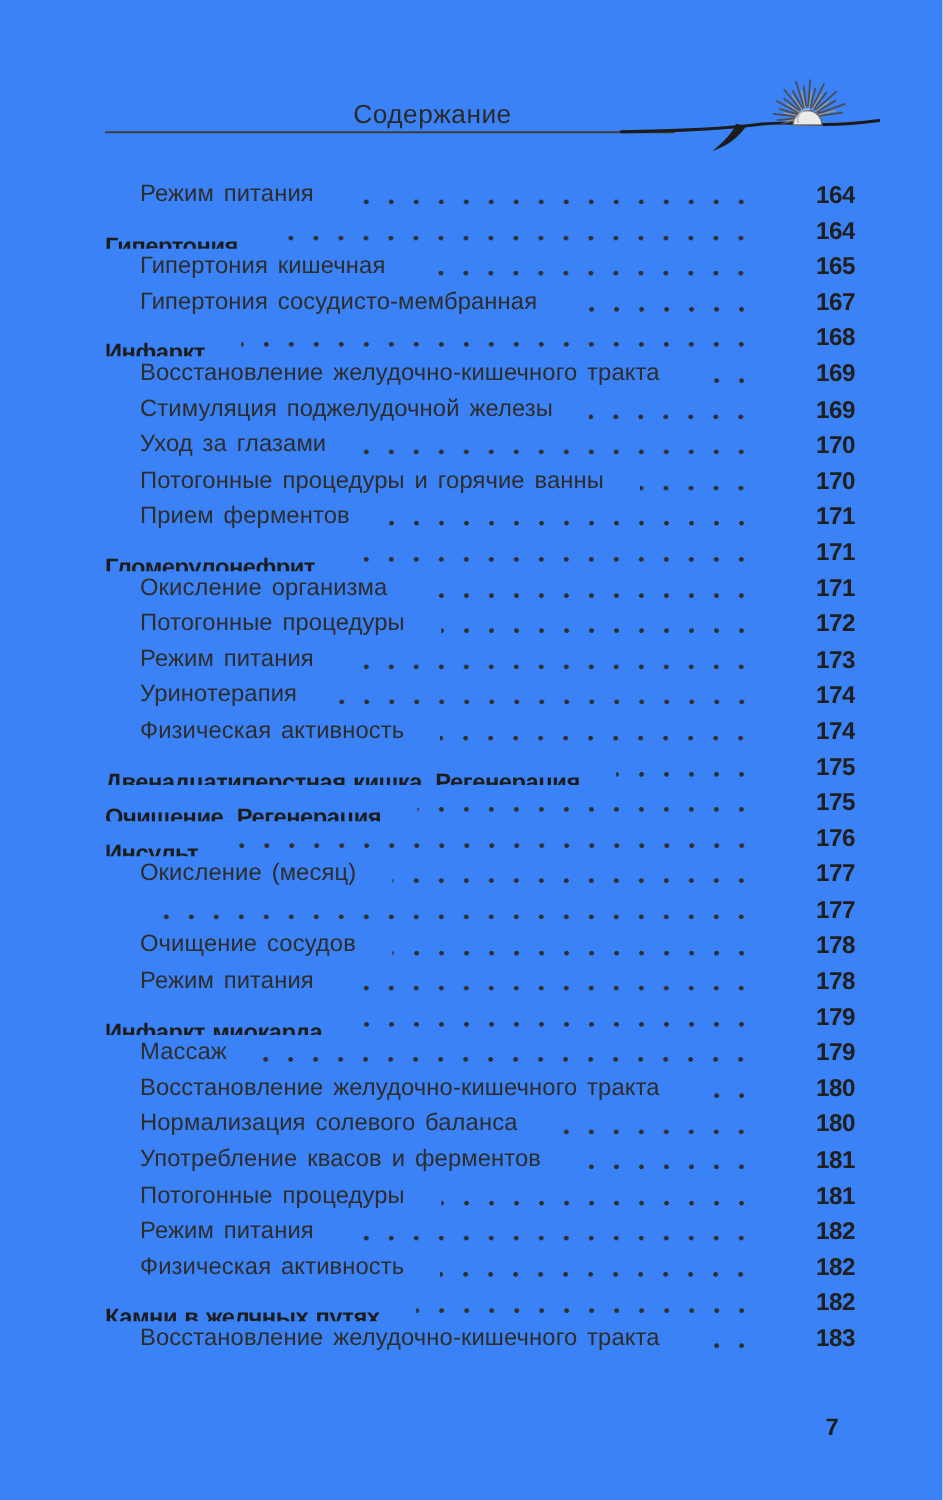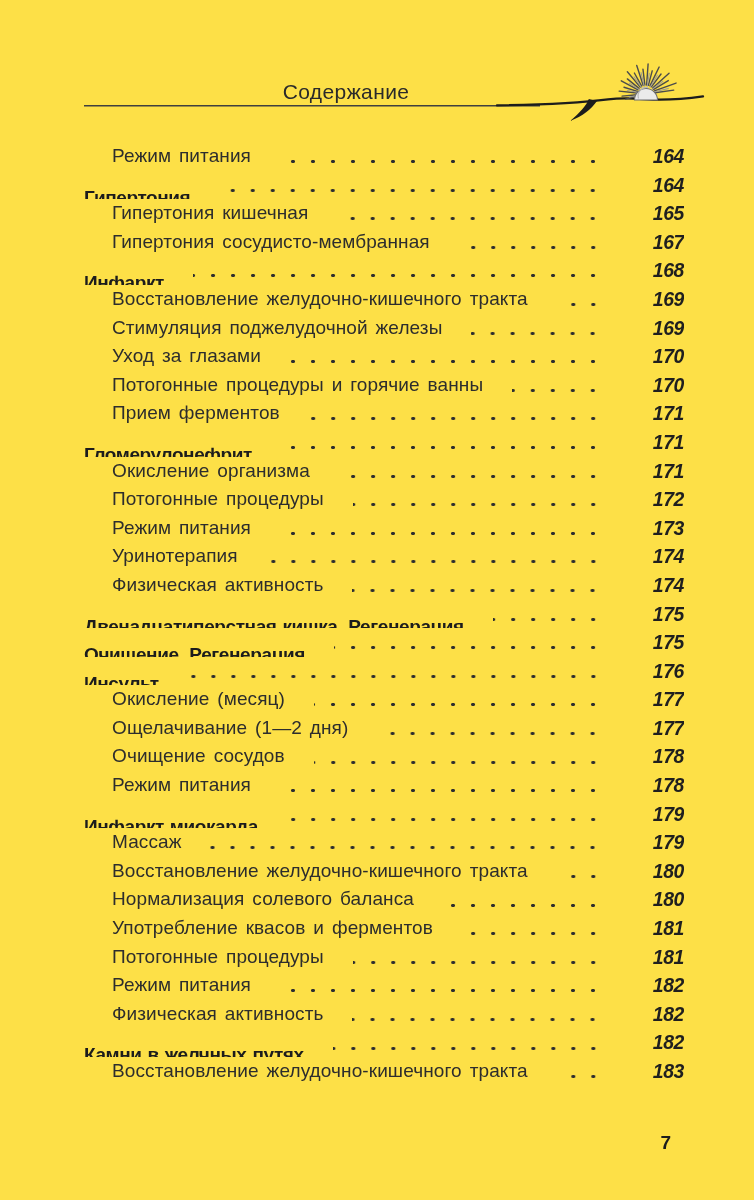--- a/index.html
+++ b/index.html
@@ -1,20 +1,20 @@
 <!DOCTYPE html>
 <html><head>
 <meta charset="utf-8">
 <style>
   html, body { margin: 0; padding: 0; background: #ffffff; }
   .page {
     position: relative;
     width: 754px;
     height: 1200px;
-    background: #fde047;
+    background: #3b82f6;
     overflow: hidden;
     font-family: "Liberation Sans", "DejaVu Sans", sans-serif;
   }
 
   
   .deco {
     position: absolute;
     top: 0; left: 0;
     width: 754px; height: 140px;
     display: block;
@@ -73,21 +73,20 @@
   }
   .pagenum {
     flex: none;
     width: 46px;
     text-align: right;
     font-size: 19.4px;
     line-height: 28.6px;
     font-weight: 700;
     letter-spacing: -0.4px;
     color: #1f1f1f;
-    font-style: italic;
   }
 
   
   .folio {
     position: absolute;
     top: 1133px;
     right: 83px;
     font-size: 19px;
     font-weight: 700;
     line-height: 1;
@@ -241,21 +240,20 @@
         <span class="label">Инсульт</span>
         <span class="leader"></span>
         <span class="pagenum">176</span>
       </div>
       <div class="toc-row lvl1">
         <span class="label">Окисление (месяц)</span>
         <span class="leader"></span>
         <span class="pagenum">177</span>
       </div>
       <div class="toc-row lvl1">
-        <span class="label">Ощелачивание (1—2 дня)</span>
         <span class="leader"></span>
         <span class="pagenum">177</span>
       </div>
       <div class="toc-row lvl1">
         <span class="label">Очищение сосудов</span>
         <span class="leader"></span>
         <span class="pagenum">178</span>
       </div>
       <div class="toc-row lvl1">
         <span class="label">Режим питания</span>

